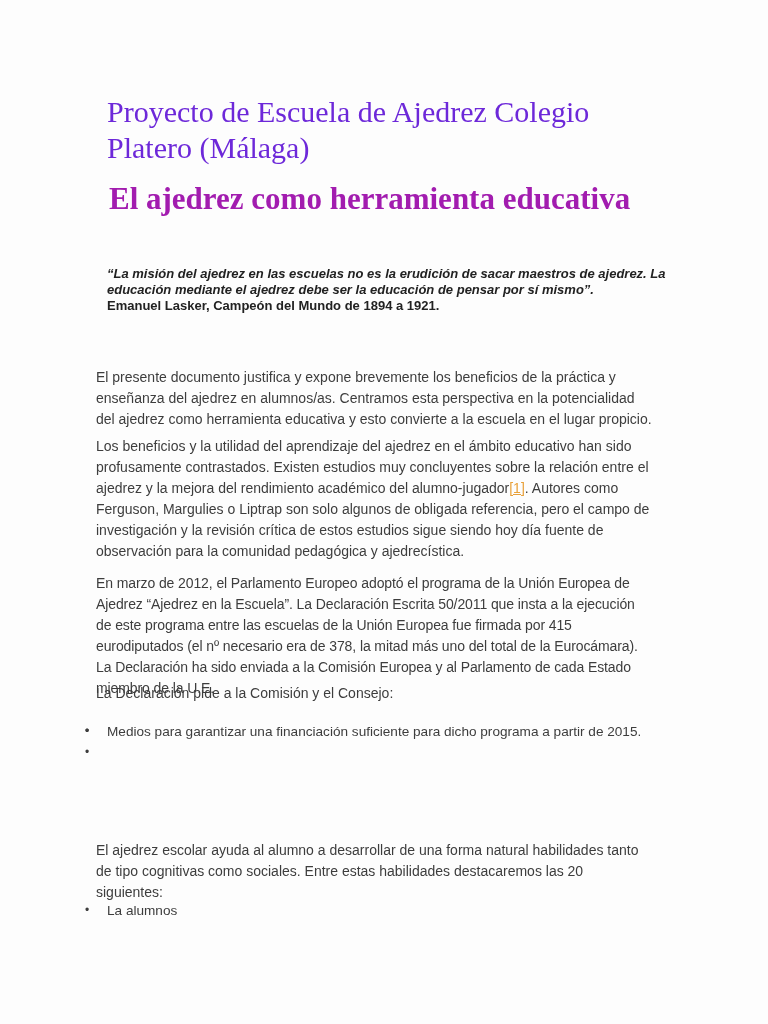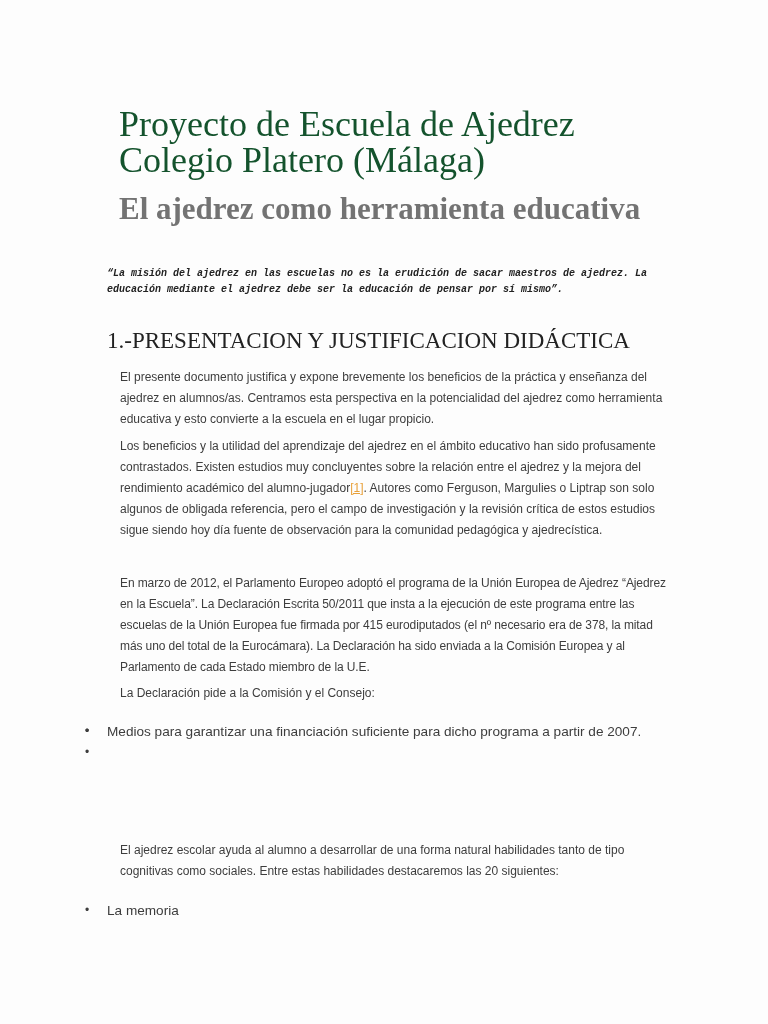--- a/index.html
+++ b/index.html
@@ -19,46 +19,46 @@
       top: 0;
       width: 768px;
       height: 1024px;
       background: #fdfdfd;
     }
     .doc-title {
       position: absolute;
       left: 107px;
       top: 94px;
       width: 560px;
-      margin: 12px;
+      margin: 0;
       font-family: "Liberation Serif", "DejaVu Serif", serif;
       font-weight: normal;
-      font-size: 36px;
+      font-size: 30px;
       line-height: 36px;
-      color: #14532d;
+      color: #6d28d9;
     }
     .doc-subtitle {
       position: absolute;
       left: 107px;
       top: 177px;
       width: 560px;
-      margin: 12px;
+      margin: 2px;
       font-family: "Liberation Serif", "DejaVu Serif", serif;
       font-weight: bold;
       font-size: 31px;
       line-height: 40px;
-      color: #737373;
+      color: #a21caf;
     }
     .quote-block {
       position: absolute;
       left: 107px;
       top: 266px;
       width: 560px;
-      font-family: Liberation Mono, monospace;
-      font-size: 10px;
+      font-family: Liberation Sans, sans-serif;
+      font-size: 13px;
       line-height: 16px;
       color: #222222;
       font-weight: bold;
     }
     .quote-text {
       font-style: italic;
       display: block;
     }
     .quote-author {
       display: block;
@@ -71,25 +71,25 @@
       width: 600px;
       margin: 0;
       font-family: "Liberation Serif", "DejaVu Serif", serif;
       font-weight: normal;
       font-size: 23px;
       line-height: 30px;
       color: #222222;
     }
     .para {
       position: absolute;
-      left: 120px;
+      left: 96px;
       width: 556px;
       margin: 0;
       font-family: "Liberation Sans", "DejaVu Sans", sans-serif;
-      font-size: 12px;
+      font-size: 14px;
       line-height: 21px;
       color: #3d3d3d;
     }
     .para-condensed {
       letter-spacing: -0.1px;
     }
     .footnote-link {
       color: #e8a13a;
       text-decoration: underline;
       cursor: pointer;
@@ -123,47 +123,47 @@
 <body>
 
 <div class="page">
 
   <h1 class="doc-title">Proyecto de Escuela de Ajedrez Colegio Platero (Málaga)</h1>
 
   <h2 class="doc-subtitle">El ajedrez como herramienta educativa</h2>
 
   <div class="quote-block">
     <span class="quote-text">“La misión del ajedrez en las escuelas no es la erudición de sacar maestros de ajedrez. La educación mediante el ajedrez debe ser la educación de pensar por sí mismo”.</span>
+    <span class="quote-author">Emanuel Lasker, Campeón del Mundo de 1894 a 1921.</span>
   </div>
 
-  <h3 class="section-heading">1.-PRESENTACION Y JUSTIFICACION DIDÁCTICA</h3>
 
   <p class="para" style="top:367px;">El presente documento justifica y expone brevemente los beneficios de la práctica y enseñanza del ajedrez en alumnos/as. Centramos esta perspectiva en la potencialidad del ajedrez como herramienta educativa y esto convierte a la escuela en el lugar propicio.</p>
 
   <p class="para" style="top:436px;"><span>Los beneficios y la utilidad del aprendizaje del ajedrez en el ámbito educativo han sido profusamente contrastados. Existen estudios muy concluyentes sobre la relación entre el ajedrez y la mejora del rendimiento académico del alumno-jugador</span><a class="footnote-link">[1]</a><span>. Autores como Ferguson, Margulies o Liptrap son solo algunos de obligada referencia, pero el campo de investigación y la revisión crítica de estos estudios sigue siendo hoy día fuente de observación para la comunidad pedagógica y ajedrecística.</span></p>
 
   <p class="para para-condensed" style="top:573px;">En marzo de 2012, el Parlamento Europeo adoptó el programa de la Unión Europea de Ajedrez “Ajedrez en la Escuela”. La Declaración Escrita 50/2011 que insta a la ejecución de este programa entre las escuelas de la Unión Europea fue firmada por 415 eurodiputados (el nº necesario era de 378, la mitad más uno del total de la Eurocámara). La Declaración ha sido enviada a la Comisión Europea y al Parlamento de cada Estado miembro de la U.E.</p>
 
   <p class="para" style="top:683px;">La Declaración pide a la Comisión y el Consejo:</p>
 
   <ul class="bullet-list" style="top:721px;">
     <li>
       <span class="bullet">•</span>
     </li>
     <li>
       <span class="bullet">•</span>
-      <span>Medios  para garantizar una financiación suficiente para dicho programa a partir de 2007.</span>
+      <span>Medios  para garantizar una financiación suficiente para dicho programa a partir de 2015.</span>
     </li>
     <li>
       <span class="bullet">•</span>
     </li>
   </ul>
 
   <p class="para" style="top:840px;">El ajedrez escolar ayuda al alumno a desarrollar de una forma natural habilidades tanto de tipo cognitivas como sociales. Entre estas habilidades destacaremos las 20 siguientes:</p>
 
   <ul class="bullet-list" style="top:900px;">
     <li>
       <span class="bullet">•</span>
-      <span>La memoria</span>
+      <span>La alumnos</span>
     </li>
   </ul>
 
 </div>
 
 </body></html>

